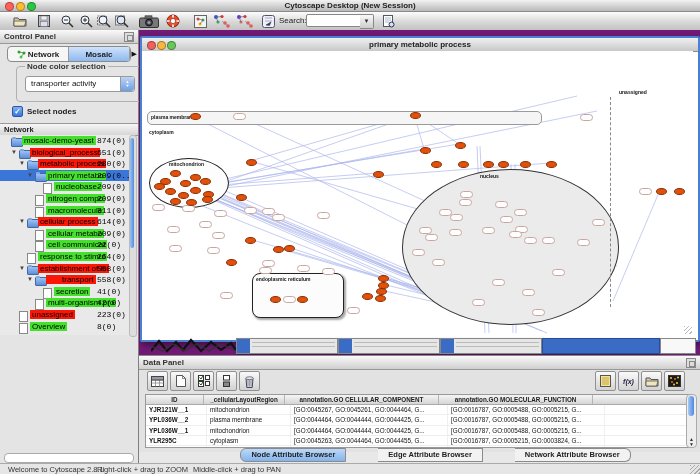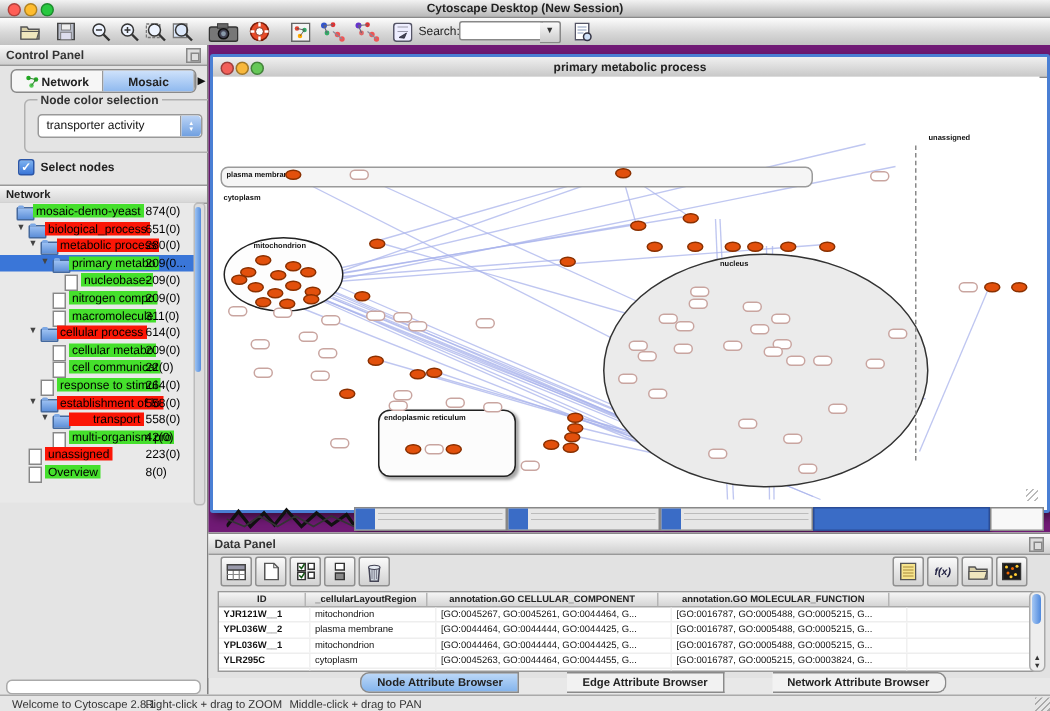--- a/index.html
+++ b/index.html
@@ -48,21 +48,21 @@
   .tree{position:absolute;left:0;top:105px;width:131px;height:200px;overflow:hidden;background:#e9e9e9;}
   .trow{position:relative;height:11.6px;}
   .trow.sel{background:#3a76d8;}
   .arrow{position:absolute;top:2px;font-size:6px;color:#444;}
   .ticon{position:absolute;top:2px;}
   .ticon.folder{width:10px;height:7px;background:linear-gradient(#9cc0f2,#5d8fd8);border:0.5px solid #44699e;border-radius:1px;margin-top:1px;}
   .ticon.folder:before{content:"";position:absolute;left:0;top:-2px;width:4px;height:2px;background:#7da8e4;border-radius:1px 1px 0 0;}
   .ticon.file{width:7px;height:9px;background:#fff;border:0.5px solid #888;}
   .tlabel{position:absolute;top:1px;font-size:8px;padding:0 2px;white-space:nowrap;max-width:70px;overflow:hidden;color:#000;}
   .tlabel.green{background:#45e02c;} .tlabel.red{background:#fb1606;}
-  .tcount{position:absolute;left:97px;top:1px;font-size:8px;color:#000;white-space:nowrap;}
+  .tcount{position:absolute;left:97px;top:1px;font-size:8px;color:#000;white-space:nowrap;font-family:Liberation Mono, monospace;}
   .treescroll{position:absolute;right:1px;top:105px;width:6px;height:200px;background:#ddd;border:1px solid #bbb;border-radius:3px;}
   .treescroll .thumbv{position:absolute;left:0px;top:2px;width:4px;height:110px;border-radius:3px;background:linear-gradient(90deg,#9cc2f2,#548ddd);}
   .cpbottomtrack{position:absolute;left:4px;top:423px;width:128px;height:8px;background:#fff;border:1px solid #aaa;border-radius:4px;}
   
   .desktop{position:absolute;left:139px;top:30px;width:561px;height:325px;background:#701a75;overflow:hidden;}
   .netwin{position:absolute;left:1px;top:6px;width:556px;height:302px;border:2.5px solid #4a7fd4;border-radius:2px;
      box-shadow:2px 3px 6px rgba(0,0,0,.45);background:#fff;}
   .netbar{position:absolute;left:0;top:0;right:0;height:13px;background:linear-gradient(#f0f0f0,#c8c8c8);border-bottom:1px solid #8a8a8a;}
   .netbar .wt{position:absolute;left:0;right:0;top:2px;text-align:center;font-size:8px;font-weight:bold;color:#222;}
   .ntl{position:absolute;top:3px;width:7px;height:7px;border-radius:50%;border:0.5px solid rgba(0,0,0,.35);}
@@ -342,20 +342,25 @@
           <span class="arrow" style="left: 19px;">▼</span>
           <span class="ticon folder" style="left: 27px;"></span>
           <span class="tlabel red" style="left: 38px;">establishment of lo</span>
           <span class="tcount">558(0)</span>
         </div>
         <div class="trow">
           <span class="arrow" style="left: 27px;">▼</span>
           <span class="ticon folder" style="left: 35px;"></span>
           <span class="tlabel red" style="left: 46px; padding-left: 16px;">transport</span>
           <span class="tcount">558(0)</span>
+        </div>
+        <div class="trow">
+          <span class="ticon file" style="left: 43px;"></span>
+          <span class="tlabel green" style="left: 54px;">secretion</span>
+          <span class="tcount">41(0)</span>
         </div>
         <div class="trow">
           <span class="ticon file" style="left: 35px;"></span>
           <span class="tlabel green" style="left: 46px;">multi-organism pro</span>
           <span class="tcount">42(0)</span>
         </div>
         <div class="trow">
           <span class="ticon file" style="left: 19px;"></span>
           <span class="tlabel red" style="left: 30px;">unassigned</span>
           <span class="tcount">223(0)</span>

